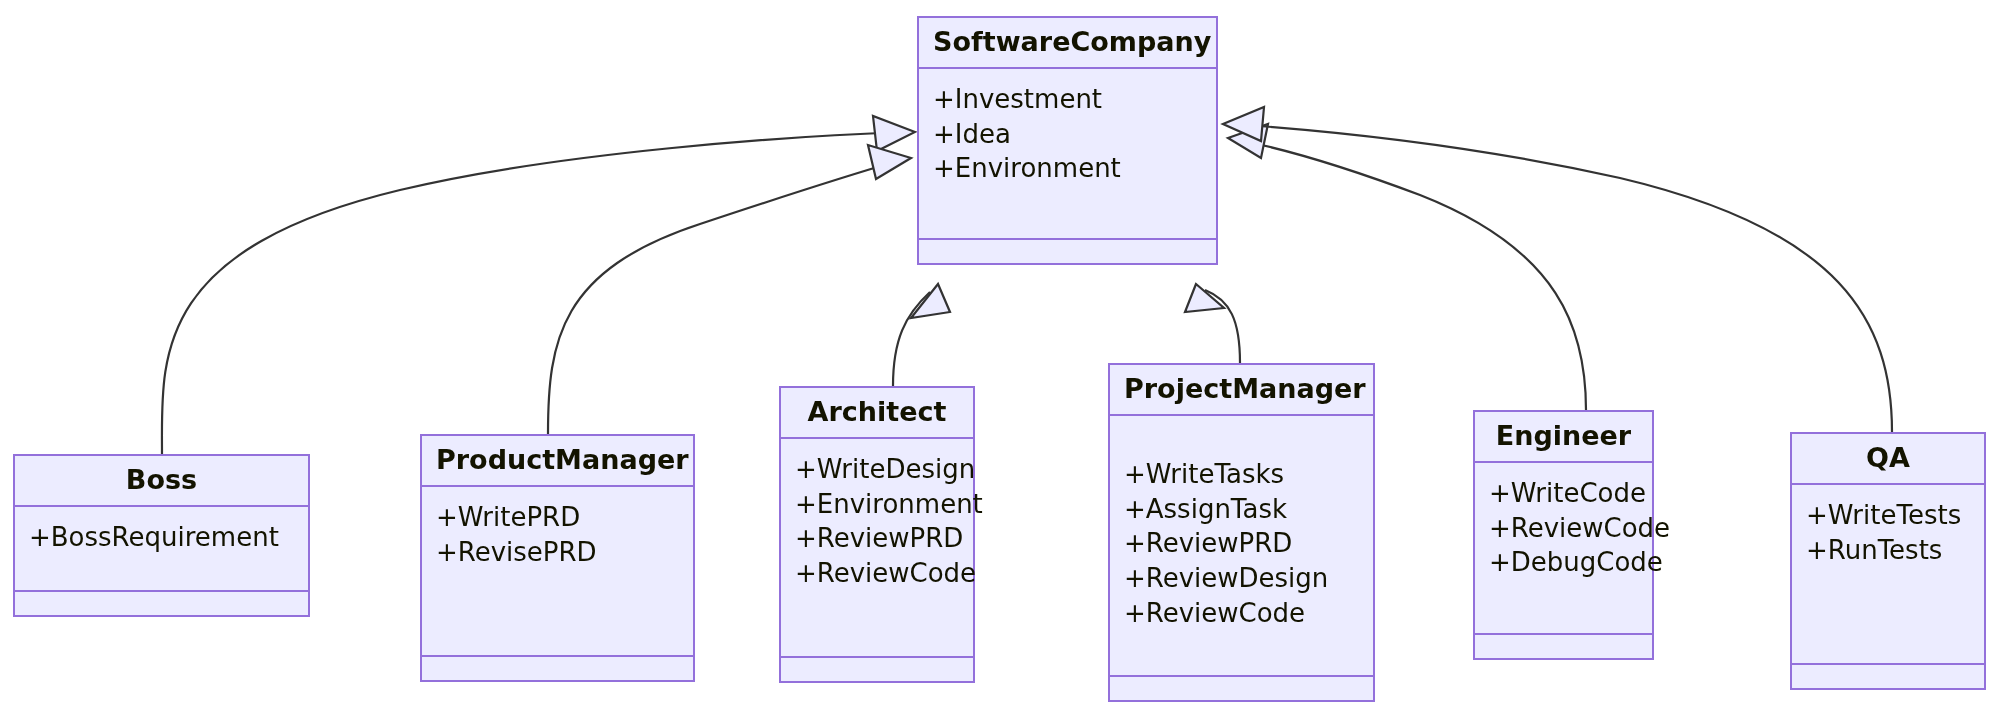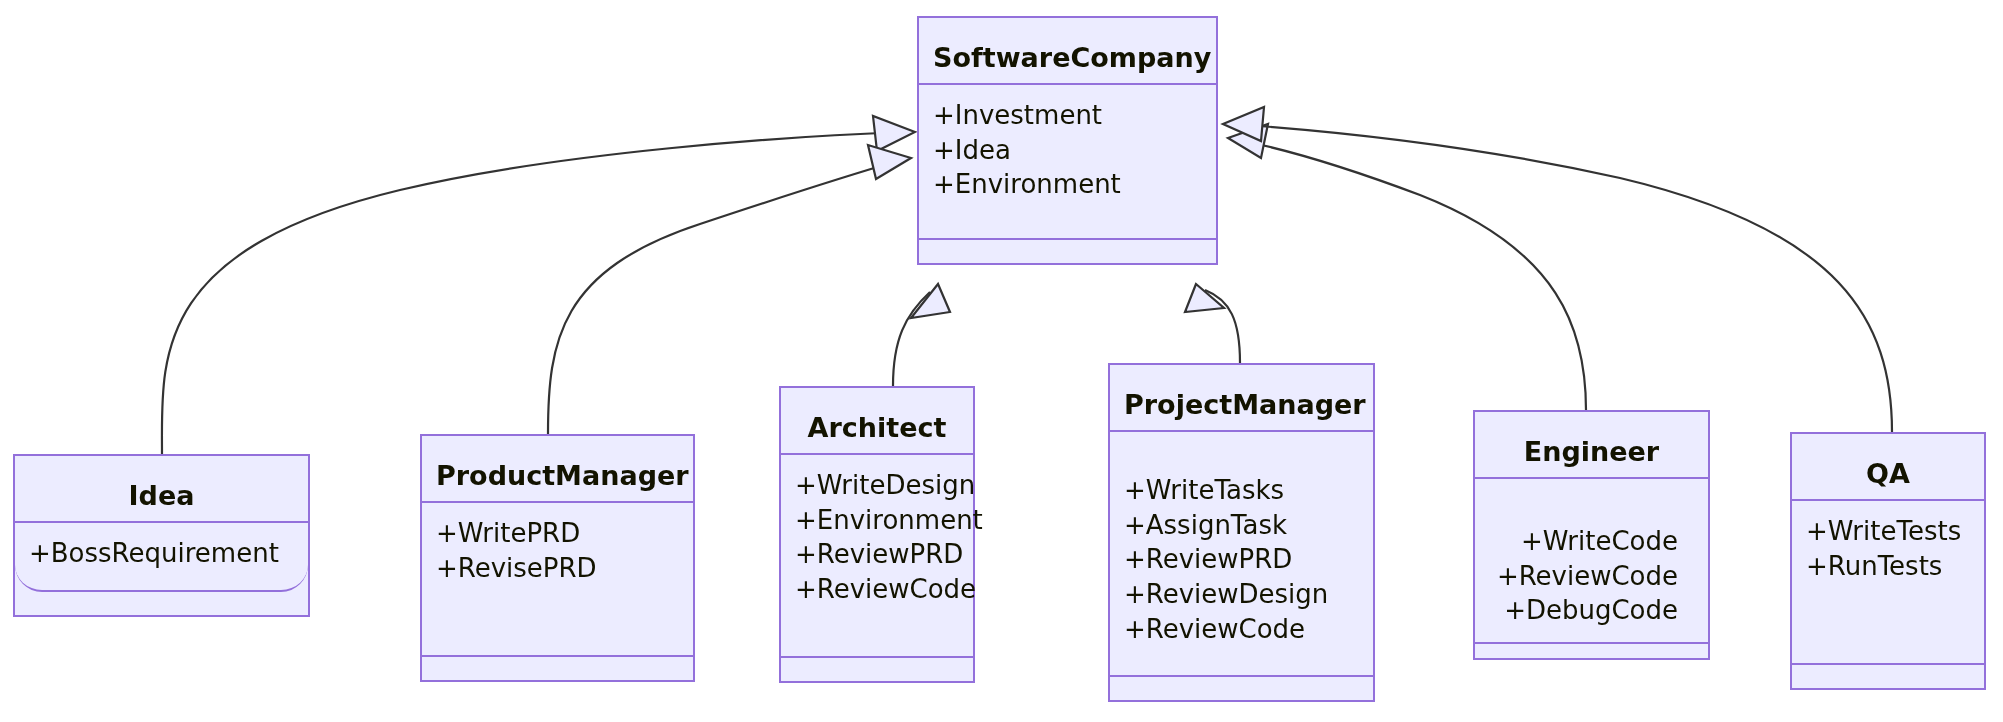--- a/index.html
+++ b/index.html
@@ -46,25 +46,24 @@
   }
   .class-title {
     text-align: center;
     font-weight: bold;
     color: #131300;
     font-size: 27px;
     padding: 9px 14px 10px 14px;
     border-bottom: 2px solid #9370DB;
     line-height: 1.12;
     white-space: nowrap;
-    margin-top: 16px;
   }
   .class-attrs {
     border-bottom: 2px solid #9370DB;
-    padding: 13px 30px 14px 14px;
+    padding: 13px 14px 14px 14px;
     display: flex;
     flex-direction: column;
   }
   .attr-row {
     font-size: 26px;
     color: #131300;
     line-height: 1.33;
     white-space: nowrap;
   }
   .class-methods {
@@ -108,22 +107,22 @@
       <div class="uml-class" style="left: 917px; top: 16px; width: 301px; height: 249px;">
         <div class="class-title">SoftwareCompany</div>
         <div class="class-attrs" style="flex: 1 1 auto;">
           <div class="attr-row">+Investment</div>
           <div class="attr-row">+Idea</div>
           <div class="attr-row">+Environment</div>
         </div>
         <div class="class-methods" style="height: 23px;"></div>
       </div>
       <div class="uml-class" style="left: 13px; top: 454px; width: 297px; height: 163px;">
-        <div class="class-title">Idea</div>
-        <div class="class-attrs" style="flex: 1 1 auto; border-radius: 27px;">
+        <div class="class-title">Boss</div>
+        <div class="class-attrs" style="flex: 1 1 auto;">
           <div class="attr-row">+BossRequirement</div>
         </div>
         <div class="class-methods" style="height: 23px;"></div>
       </div>
       <div class="uml-class" style="left: 420px; top: 434px; width: 275px; height: 248px;">
         <div class="class-title">ProductManager</div>
         <div class="class-attrs" style="flex: 1 1 auto;">
           <div class="attr-row">+WritePRD</div>
           <div class="attr-row">+RevisePRD</div>
         </div>
@@ -143,21 +142,21 @@
         <div class="class-title">ProjectManager</div>
         <div class="class-attrs" style="flex: 1 1 auto; margin-top: 28px;">
           <div class="attr-row">+WriteTasks</div>
           <div class="attr-row">+AssignTask</div>
           <div class="attr-row">+ReviewPRD</div>
           <div class="attr-row">+ReviewDesign</div>
           <div class="attr-row">+ReviewCode</div>
         </div>
         <div class="class-methods" style="height: 23px;"></div>
       </div>
-      <div class="uml-class" style="left: 1473px; top: 410px; width: 237px; height: 250px; gap: 32px;">
+      <div class="uml-class" style="left: 1473px; top: 410px; width: 181px; height: 250px;">
         <div class="class-title">Engineer</div>
         <div class="class-attrs" style="flex: 1 1 auto; text-align: right;">
           <div class="attr-row">+WriteCode</div>
           <div class="attr-row">+ReviewCode</div>
           <div class="attr-row">+DebugCode</div>
         </div>
         <div class="class-methods" style="height: 23px;"></div>
       </div>
       <div class="uml-class" style="left: 1790px; top: 432px; width: 196px; height: 258px;">
         <div class="class-title">QA</div>

